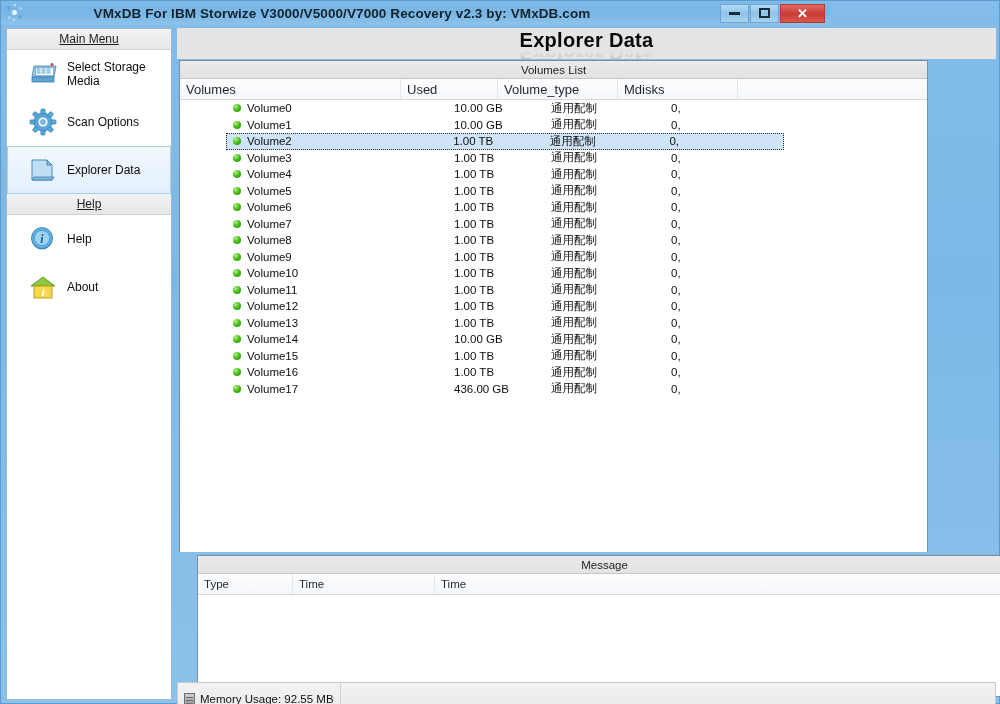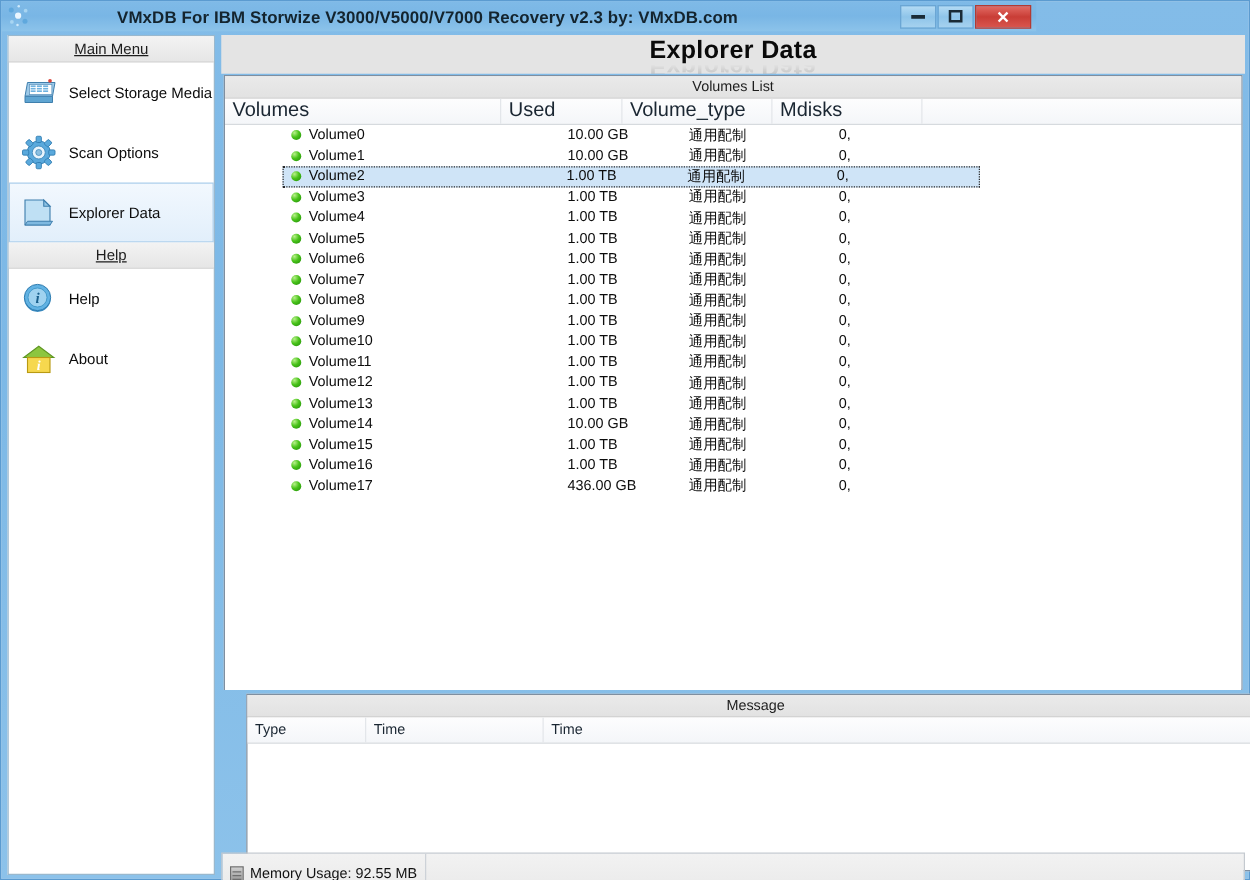--- a/index.html
+++ b/index.html
@@ -105,21 +105,21 @@
     border-bottom: 1px solid #d0d0d0;
     display: flex; align-items: center; justify-content: center;
     font-size: 12px;
     color: #1d1d1d;
     text-decoration: underline;
   }
   .menu-item {
     height: 48px;
     display: flex;
     align-items: center;
-    padding-left: 8px;
+    padding-left: 20px;
     box-sizing: border-box;
     border: 1px solid transparent;
     cursor: default;
   }
   .menu-item.selected {
     background: linear-gradient(180deg, #f2f8fe 0%, #e2effb 100%);
     border: 1px solid #a9cdeb;
   }
   .menu-item .label {
     margin-left: 9px;
@@ -166,21 +166,21 @@
     -webkit-mask-image: linear-gradient(to top, rgba(0,0,0,0.0) 10%, rgba(0,0,0,0.9) 95%);
     mask-image: linear-gradient(to top, rgba(0,0,0,0.0) 10%, rgba(0,0,0,0.9) 95%);
     height: 14px;
     overflow: hidden;
   }
 
   
   .volumes-panel {
     position: absolute;
     left: 2px; top: 32px;
-    width: 815px;
+    width: 749px;
     height: 492px;
     border: 1px solid #7f8fa0;
     background: #ffffff;
     box-sizing: border-box;
   }
   .panel-caption {
     height: 17px;
     background: linear-gradient(180deg, #eaeaea 0%, #e2e2e2 100%);
     border-bottom: 1px solid #c6c6c6;
     display: flex; align-items: center; justify-content: center;
@@ -188,21 +188,21 @@
     color: #1d1d1d;
   }
   .grid-head {
     display: flex;
     height: 21px;
     background: linear-gradient(180deg, #fdfdfe 0%, #f4f6f9 100%);
     border-bottom: 1px solid #d6dade;
     box-sizing: border-box;
   }
   .grid-head .cell {
-    font-size: 16px;
+    font-size: 13px;
     color: #1a2632;
     padding-left: 6px;
     display: flex; align-items: center;
     border-right: 1px solid #e3e6ea;
     box-sizing: border-box;
   }
   .col-vol  { width: 221px; }
   .col-used { width: 97px; }
   .col-type { width: 120px; }
   .col-mdsk { width: 120px; }

